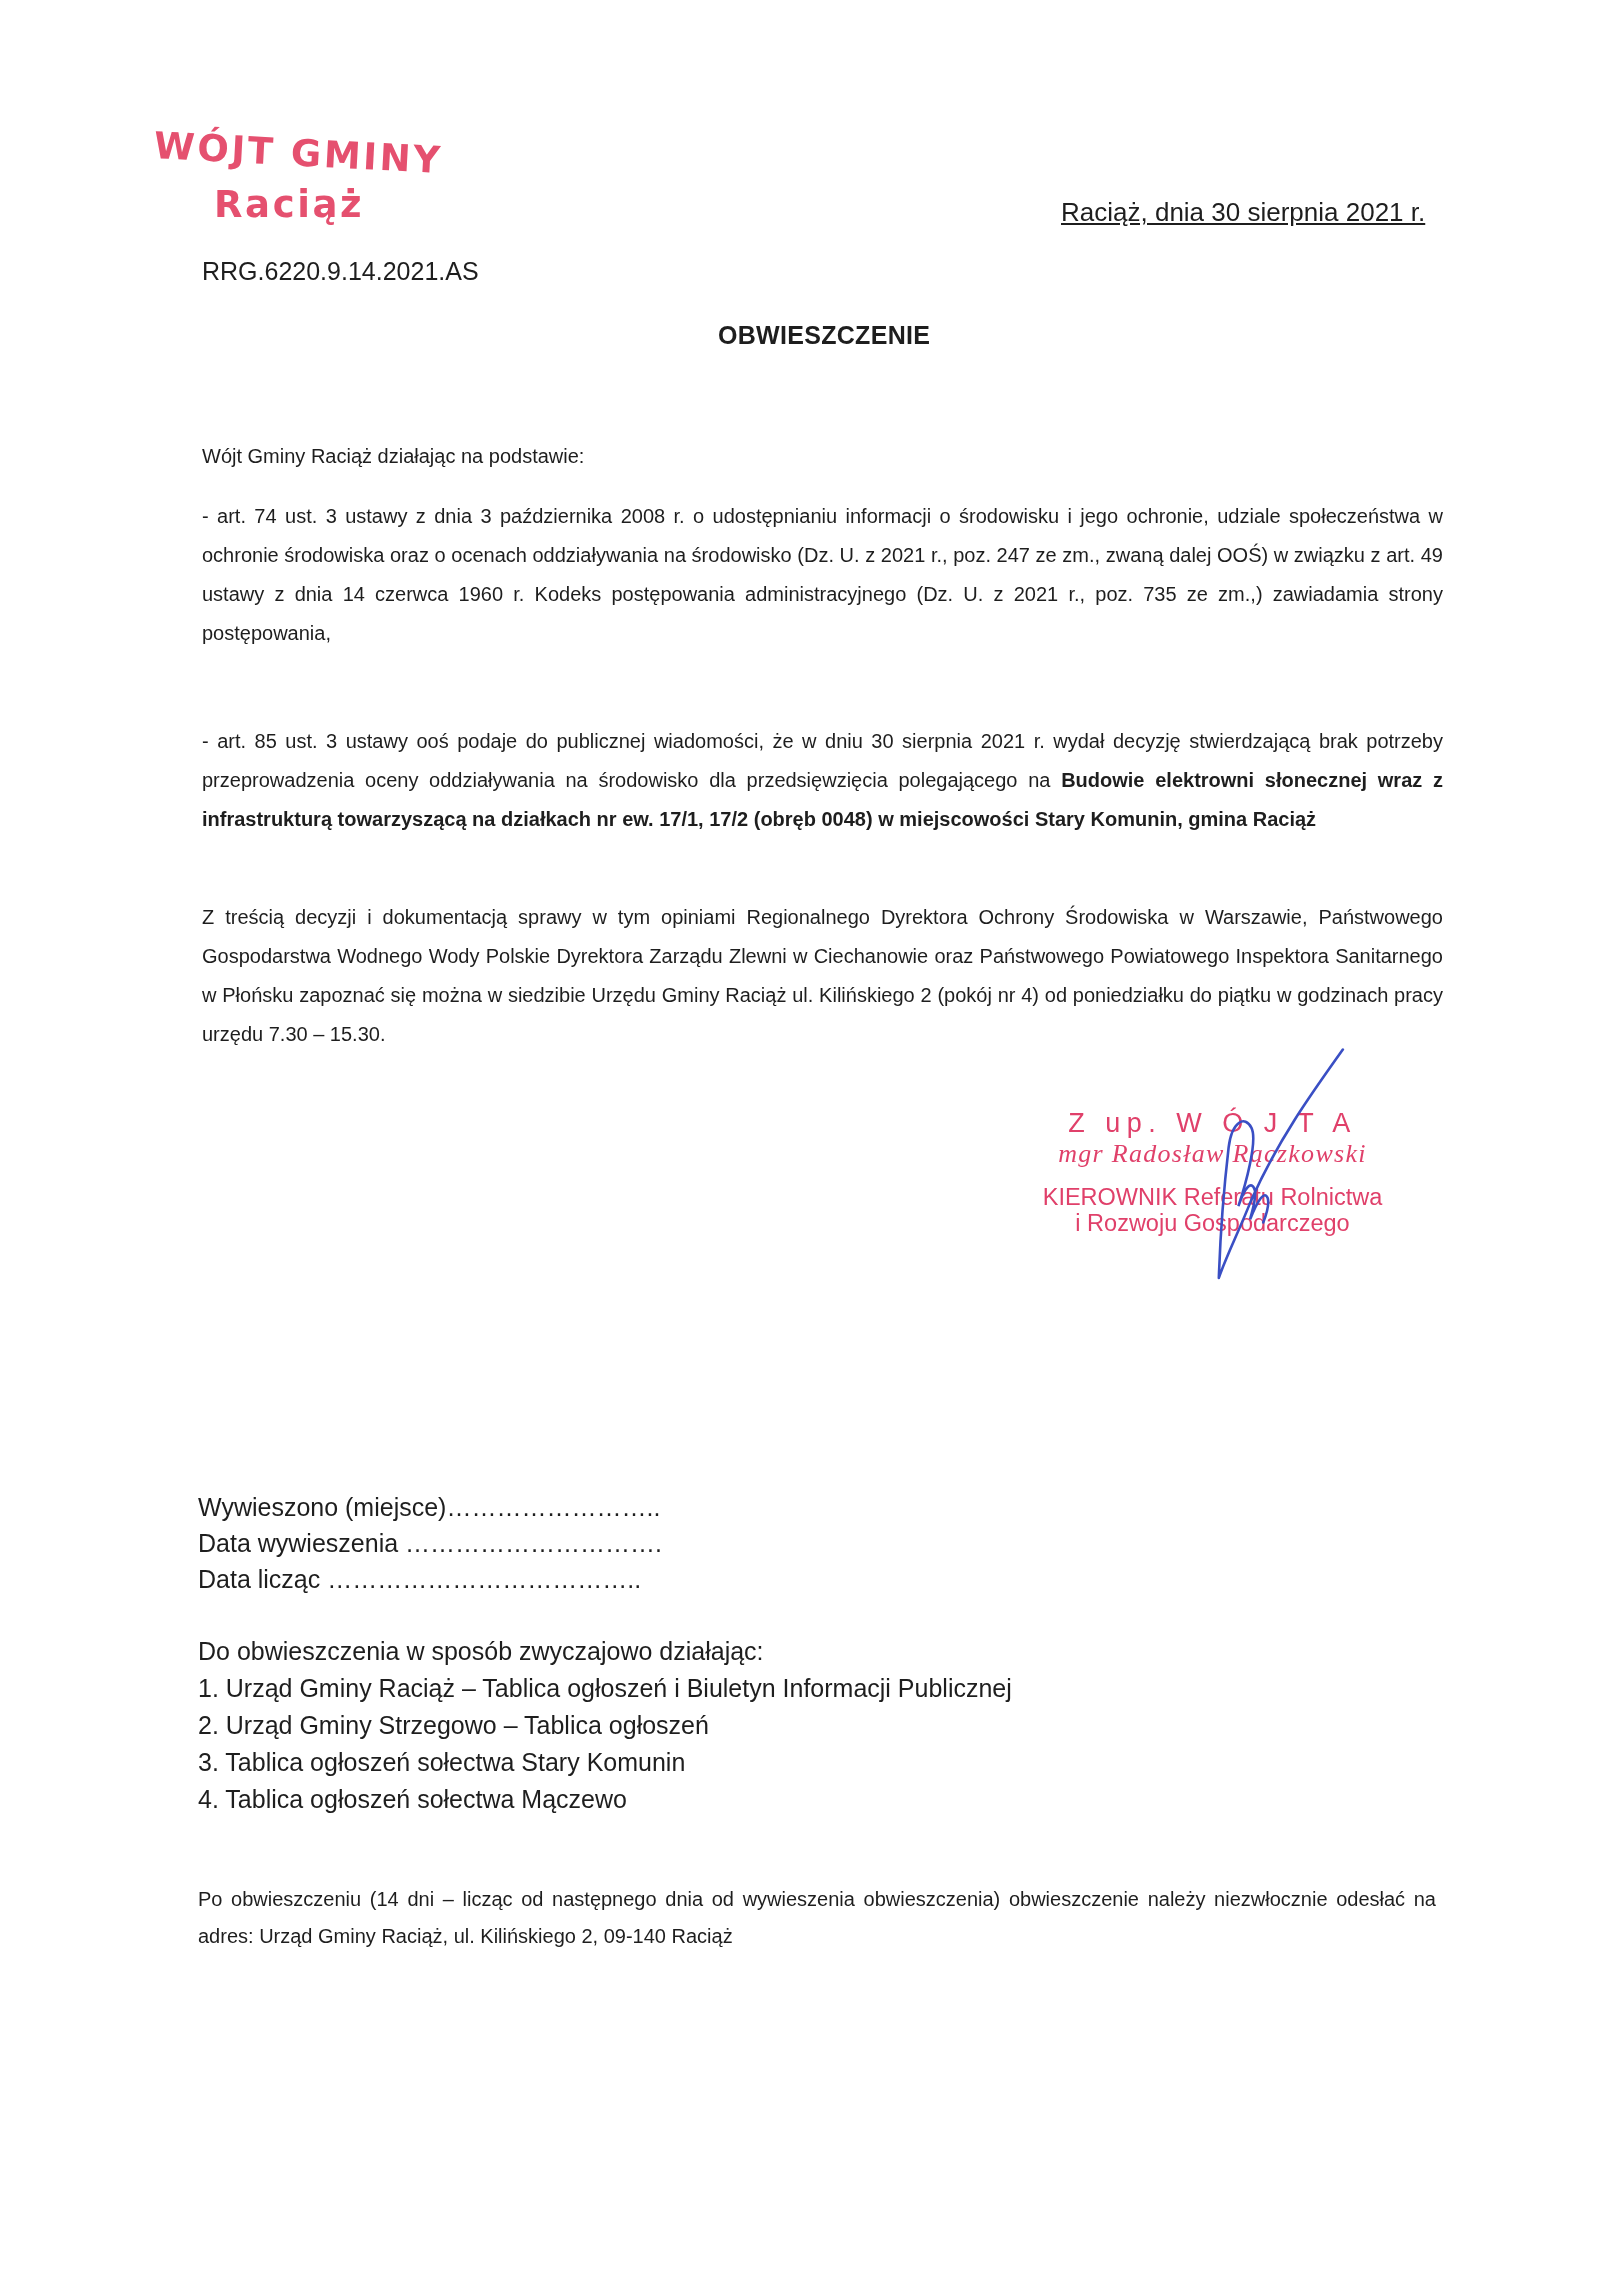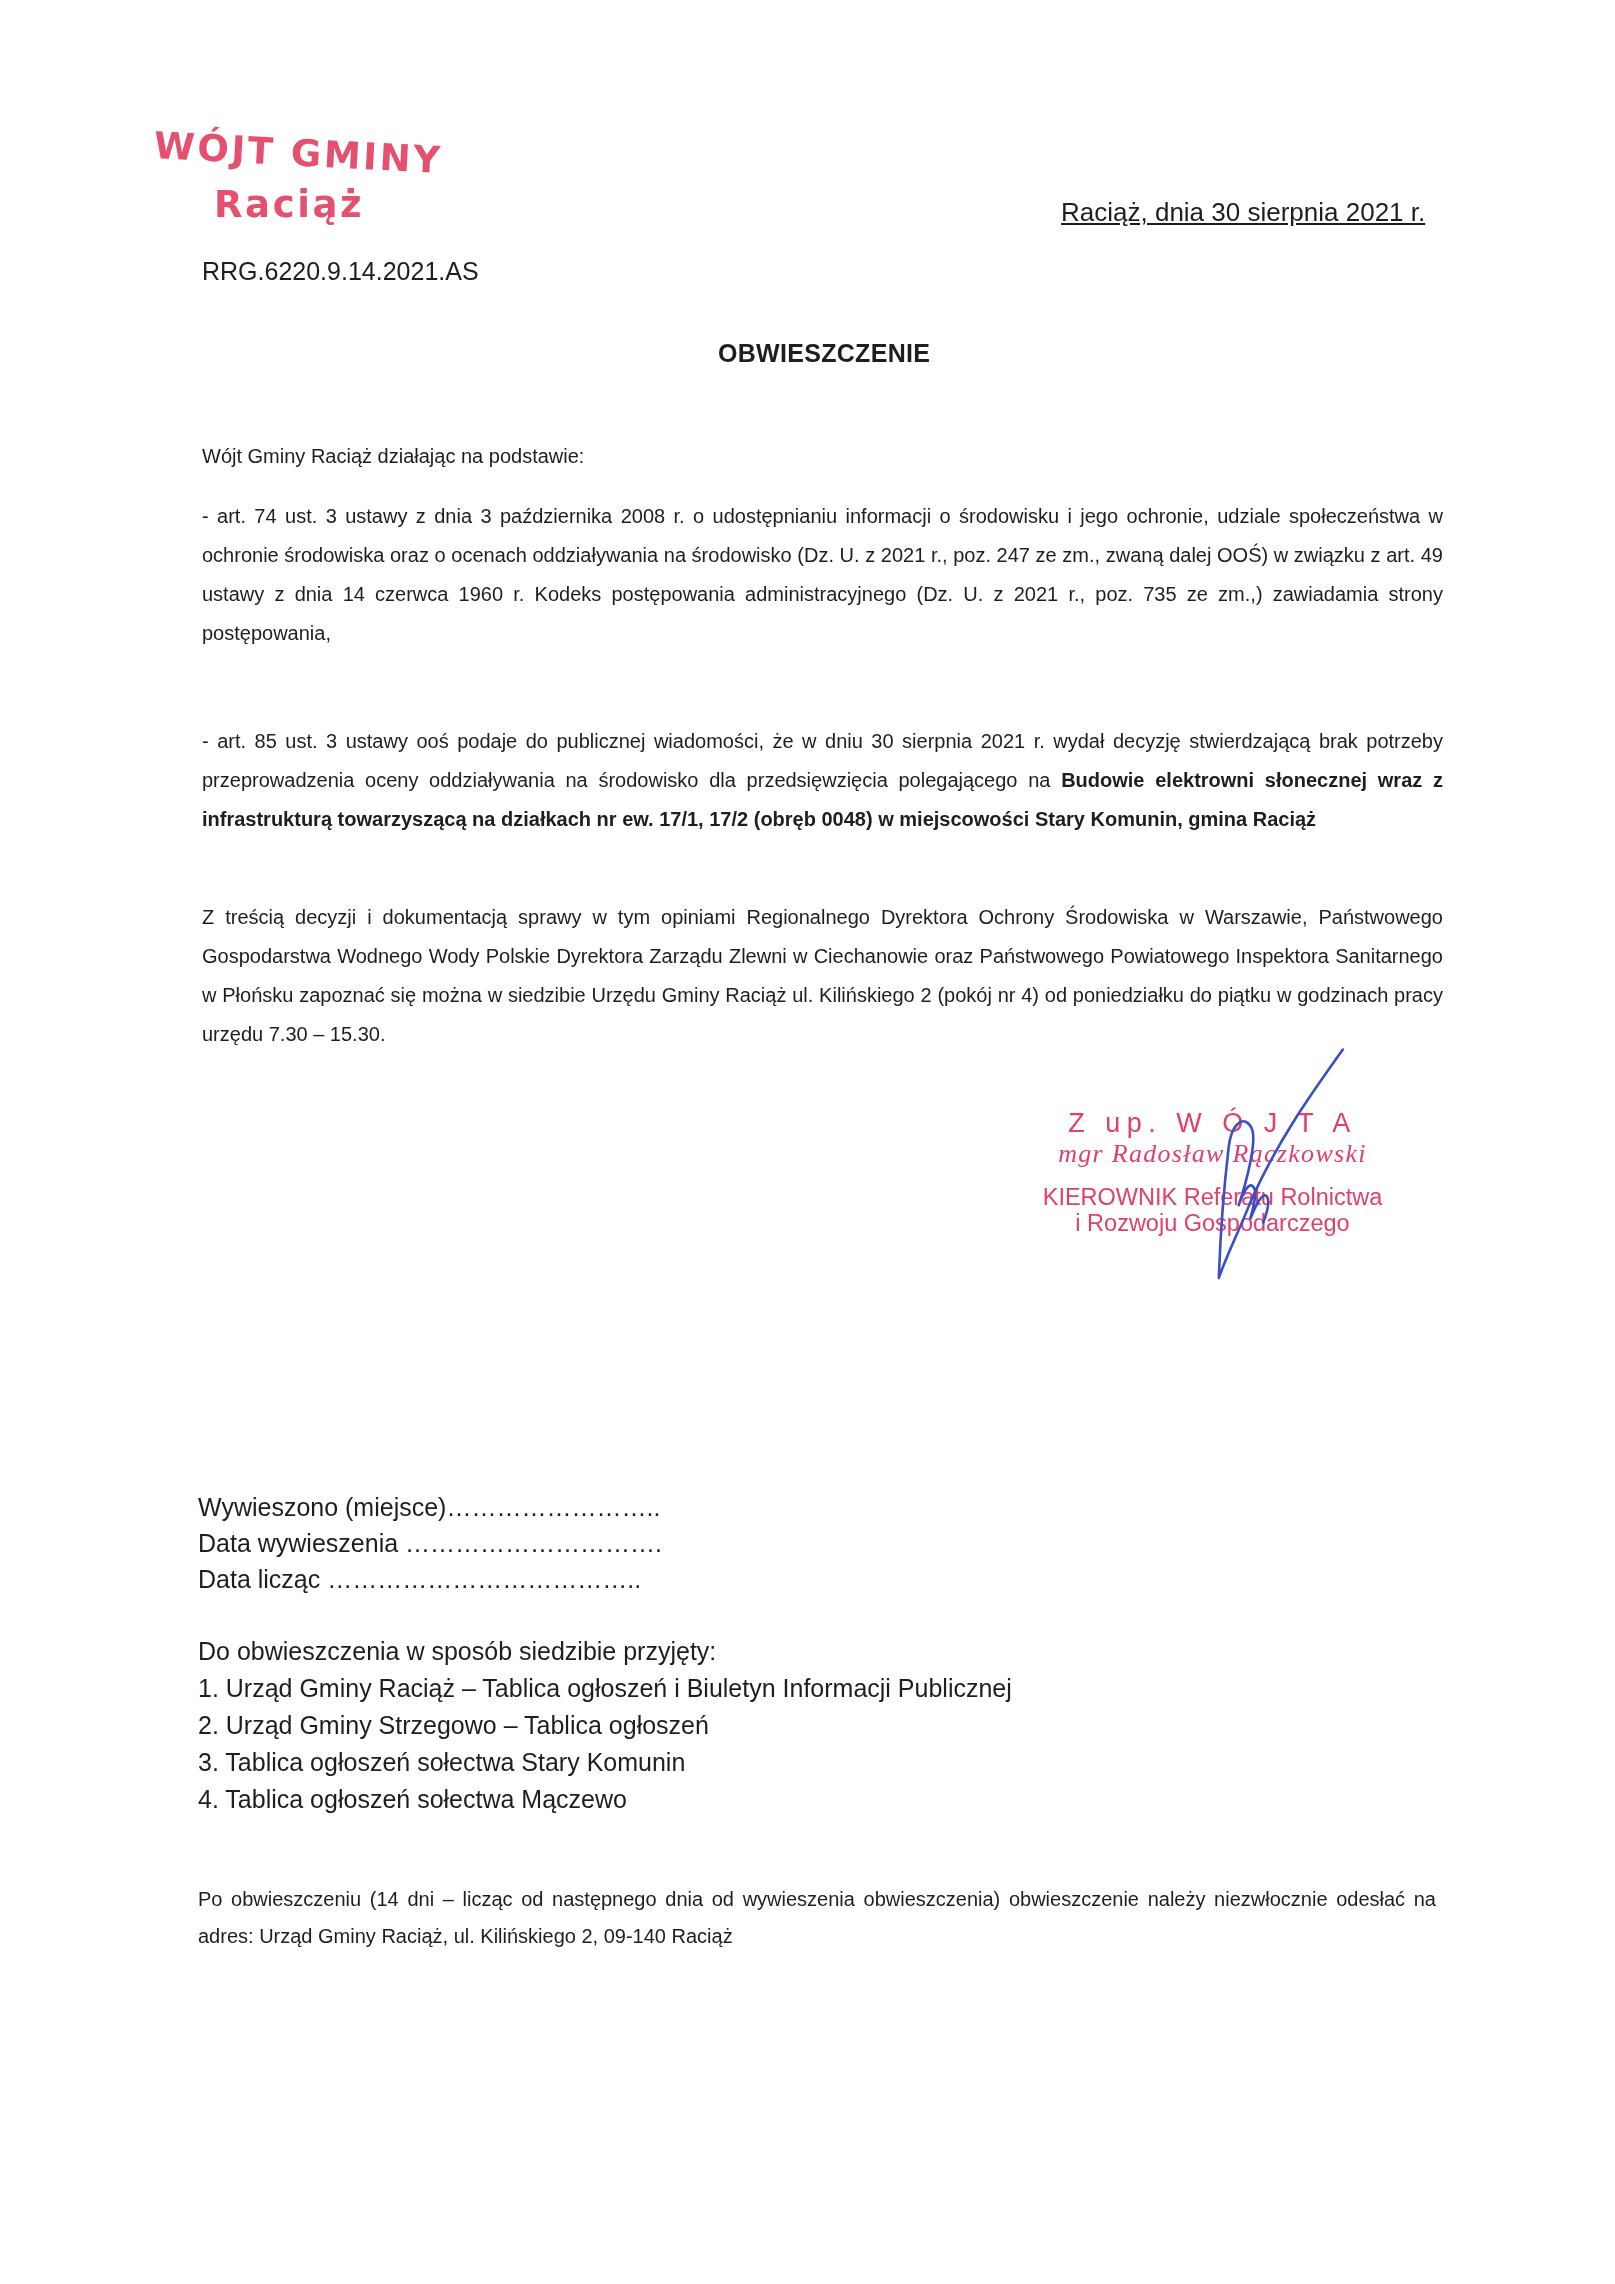--- a/index.html
+++ b/index.html
@@ -29,21 +29,21 @@
 
 <div class="abs stamp-head" style="left:154px; top:124px;">
   <span class="l1">WÓJT GMINY</span>
   <span class="l2">Raciąż</span>
 </div>
 
 <div class="abs date" style="left:1061px; top:197px;">Raciąż, dnia 30 sierpnia 2021 r.</div>
 
 <div class="abs ref" style="left:202px; top:257px;">RRG.6220.9.14.2021.AS</div>
 
-<div class="abs title" style="left:718px; top:321px;margin-top:18px;">OBWIESZCZENIE</div>
+<div class="abs title" style="left:718px; top:321px;">OBWIESZCZENIE</div>
 
 <div class="abs txt" style="left:202px; top:437px;">Wójt Gminy Raciąż działając na podstawie:</div>
 
 <div class="abs txt para" style="left:202px; top:497px;">
   <p>- art. 74 ust. 3 ustawy z dnia 3 października 2008 r. o udostępnianiu informacji o środowisku i jego ochronie, udziale społeczeństwa w ochronie środowiska oraz o ocenach oddziaływania na środowisko (Dz. U. z 2021 r., poz. 247 ze zm., zwaną dalej OOŚ) w związku z art. 49 ustawy z dnia 14 czerwca 1960 r. Kodeks postępowania administracyjnego (Dz. U. z 2021 r., poz. 735 ze zm.,) zawiadamia strony postępowania,</p>
 </div>
 
 <div class="abs txt para" style="left:202px; top:722px;">
   <p><span>- art. 85 ust. 3 ustawy ooś podaje do publicznej wiadomości, że w dniu 30 sierpnia 2021 r. wydał decyzję stwierdzającą brak potrzeby przeprowadzenia oceny oddziaływania na środowisko dla  przedsięwzięcia polegającego na </span><b>Budowie elektrowni słonecznej wraz z infrastrukturą towarzyszącą na działkach nr ew. 17/1, 17/2 (obręb 0048) w miejscowości Stary Komunin, gmina Raciąż</b></p>
 </div>
@@ -64,21 +64,21 @@
            M 110 360 C 112 300, 118 220, 125 160 C 130 120, 150 110, 160 130
            C 170 150, 150 220, 140 250 C 150 220, 160 210, 165 225 C 168 240, 160 260, 158 270
            C 170 240, 180 225, 185 238 C 188 250, 180 270, 178 275" fill="none" stroke="#3a4fc4" stroke-width="4" stroke-linecap="round"></path>
 </svg>
 
 <div class="abs form-line" style="left:198px; top:1489px;">Wywieszono (miejsce)……………………..</div>
 <div class="abs form-line" style="left:198px; top:1525px;">Data wywieszenia ………………………….</div>
 <div class="abs form-line" style="left:198px; top:1561px;">Data licząc ………………………………..</div>
 
 <div class="abs list" style="left:198px; top:1633px;">
-  <p>Do obwieszczenia w sposób siedzibie przyjęty:</p>
+  <p>Do obwieszczenia w sposób zwyczajowo działając:</p>
   <p>1. Urząd Gminy Raciąż – Tablica ogłoszeń i Biuletyn Informacji Publicznej</p>
   <p>2. Urząd Gminy Strzegowo – Tablica ogłoszeń</p>
   <p>3. Tablica ogłoszeń sołectwa Stary Komunin</p>
   <p>4. Tablica ogłoszeń sołectwa Mączewo</p>
 </div>
 
 <div class="abs txt para" style="left:198px; top:1881px; width:1238px; line-height:37px;">
   <p>Po obwieszczeniu (14 dni – licząc od następnego dnia od wywieszenia obwieszczenia) obwieszczenie należy niezwłocznie odesłać na adres: Urząd Gminy Raciąż, ul. Kilińskiego 2, 09-140 Raciąż</p>
 </div>
 

